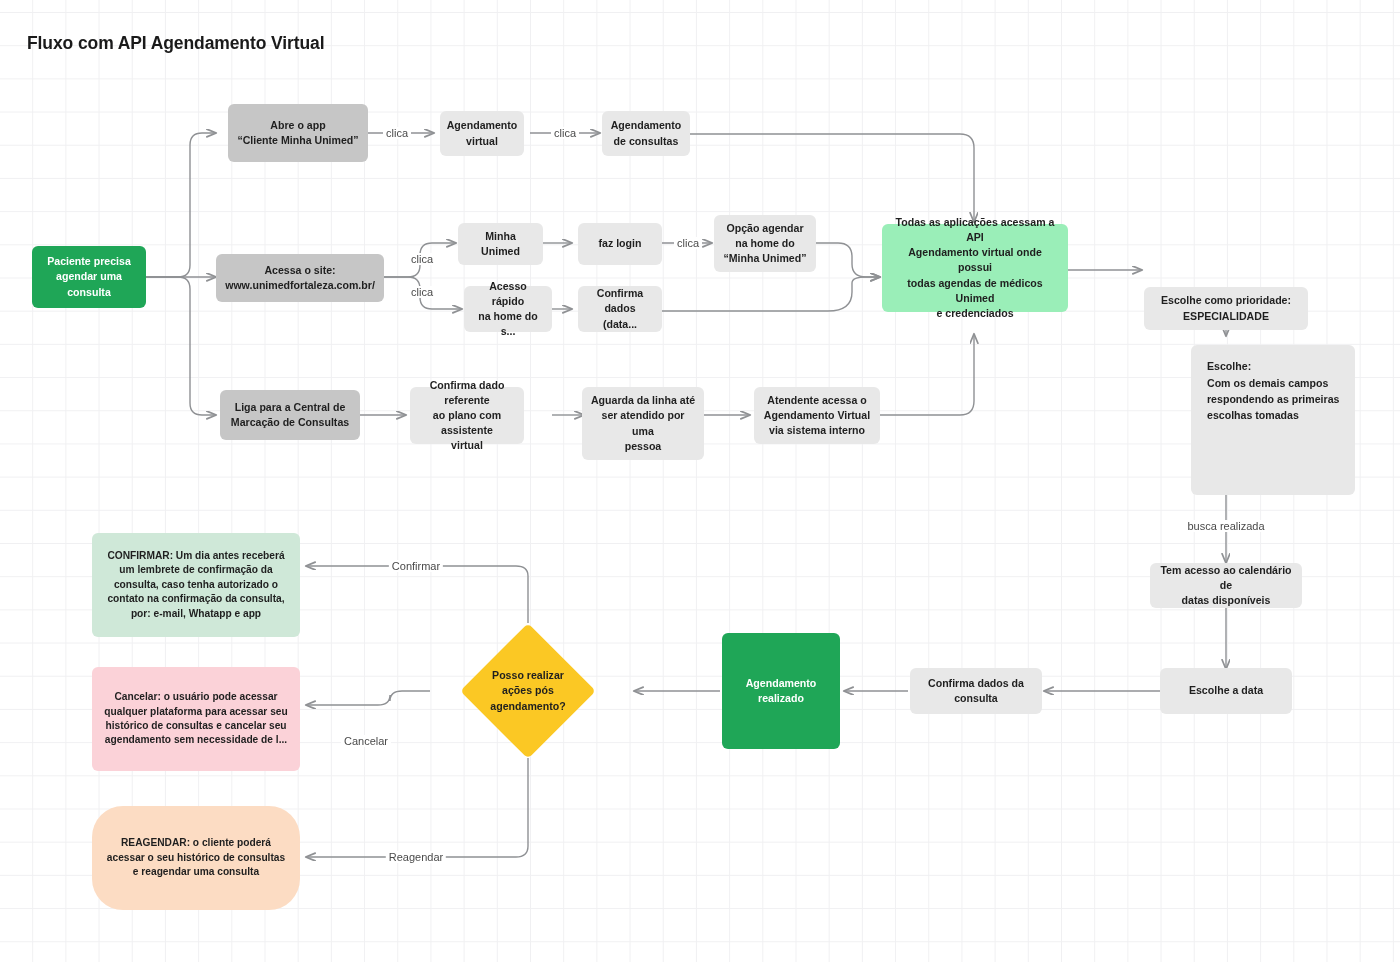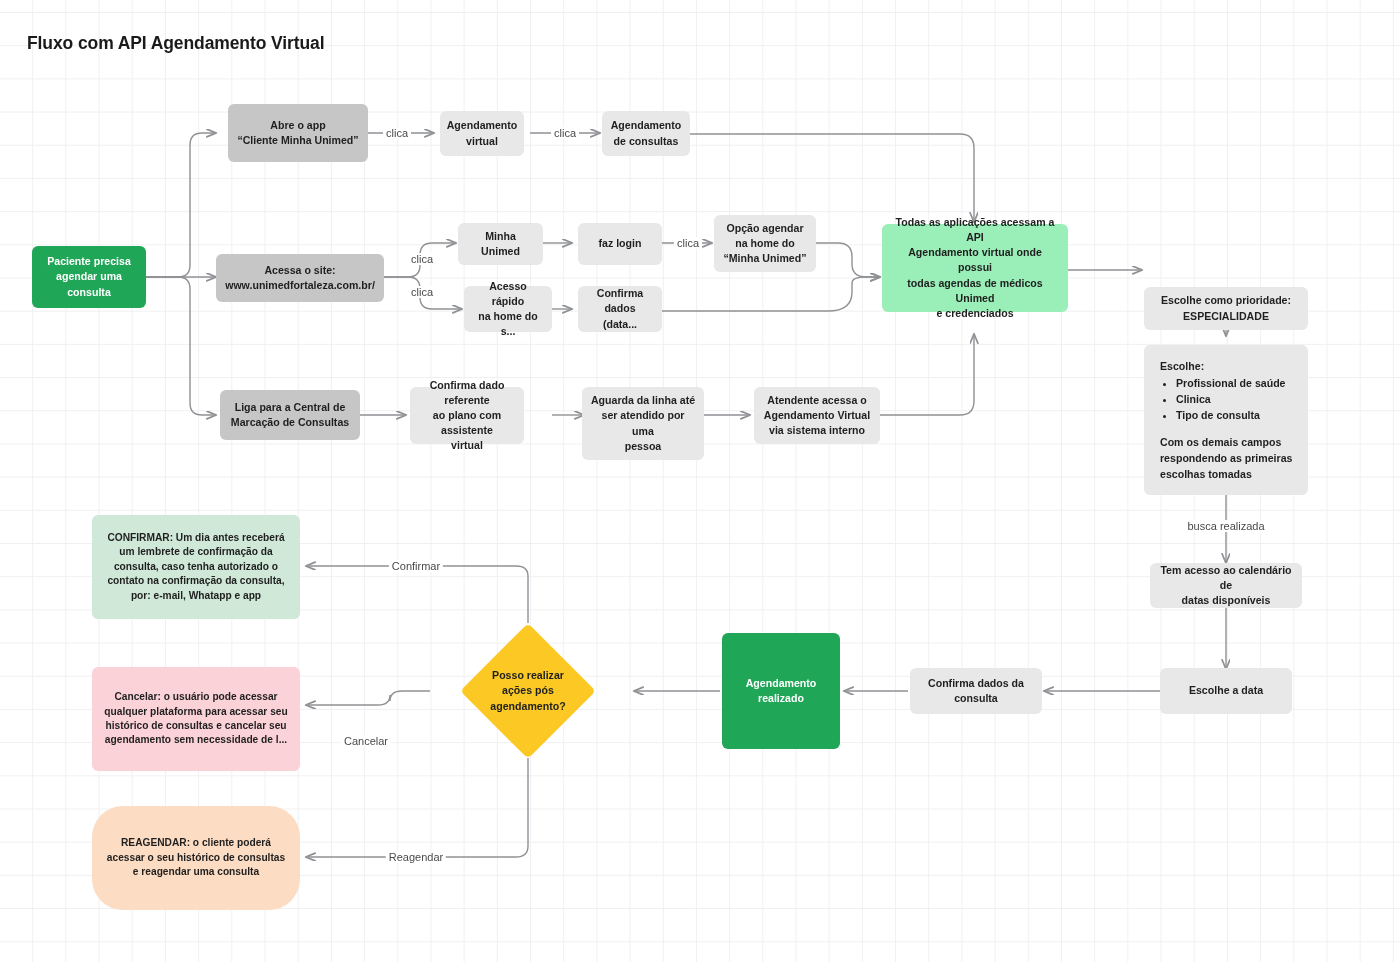--- a/index.html
+++ b/index.html
@@ -50,20 +50,21 @@
   .n-mint   { background: #9aeeb8; }
   .n-softgrn{ background: #cfe8d8; }
   .n-pink   { background: #fbd2d8; }
   .n-peach  { background: #fcdcc3; }
 
   .node.bullets {
     display: block;
     text-align: left;
     padding: 14px 14px 14px 16px;
     white-space: normal;
+    margin-left: 47px;
   }
   .node.bullets .lead { margin-bottom: 2px; }
   .node.bullets ul { margin: 0 0 12px 16px; padding: 0; }
   .node.bullets li { margin: 1px 0; list-style: disc; }
   .node.bullets .tail { line-height: 1.5; }
 
   .diamond {
     position: absolute;
     background: #fbc824;
     transform: rotate(45deg);
@@ -206,25 +207,20 @@
   <div class="node n-mint" style="left:882px; top:224px; width:186px; height:88px;">Todas as aplicações acessam a API
 Agendamento virtual onde possui
 todas agendas de médicos Unimed
 e credenciados</div>
 
   <div class="node n-light" style="left:1144px; top:249px; width:164px; height:43px;margin-top:38px;">Escolhe como prioridade:
 ESPECIALIDADE</div>
 
   <div class="node n-light bullets" style="left:1144px; top:345px; width:164px; height:150px;">
     <div class="lead">Escolhe:</div>
-    <ul>
-      <li>Profissional de saúde</li>
-      <li>Clinica</li>
-      <li>Tipo de consulta</li>
-    </ul>
     <div class="tail" style="white-space:pre-line;">Com os demais campos
 respondendo as primeiras
 escolhas tomadas</div>
   </div>
 
   <div class="node n-light" style="left:1150px; top:563px; width:152px; height:45px;">Tem acesso ao calendário de
 datas disponíveis</div>
 
   <div class="node n-light" style="left:1160px; top:668px; width:132px; height:46px;">Escolhe a data</div>
 
@@ -232,21 +228,21 @@
 consulta</div>
 
   <div class="node n-green" style="left:722px; top:633px; width:118px; height:116px;">Agendamento
 realizado</div>
 
   <div class="diamond" style="left:480px; top:643px; width:96px; height:96px;"></div>
   <div class="diamond-label" style="left:448px; top:655px; width:160px; height:72px;">Posso realizar
 ações pós
 agendamento?</div>
 
-  <div class="node n-softgrn" style="left:92px; top:515px; width:208px; height:104px; font-size:10.2px;">CONFIRMAR: Um dia antes receberá
+  <div class="node n-softgrn" style="left:92px; top:533px; width:208px; height:104px; font-size:10.2px;">CONFIRMAR: Um dia antes receberá
 um lembrete de confirmação da
 consulta, caso tenha autorizado o
 contato na confirmação da consulta,
 por: e-mail, Whatapp e app</div>
 
   <div class="node n-pink" style="left:92px; top:667px; width:208px; height:104px; font-size:10.2px;">Cancelar: o usuário pode acessar
 qualquer plataforma para acessar seu
 histórico de consultas e cancelar seu
 agendamento sem necessidade de l...</div>
 

